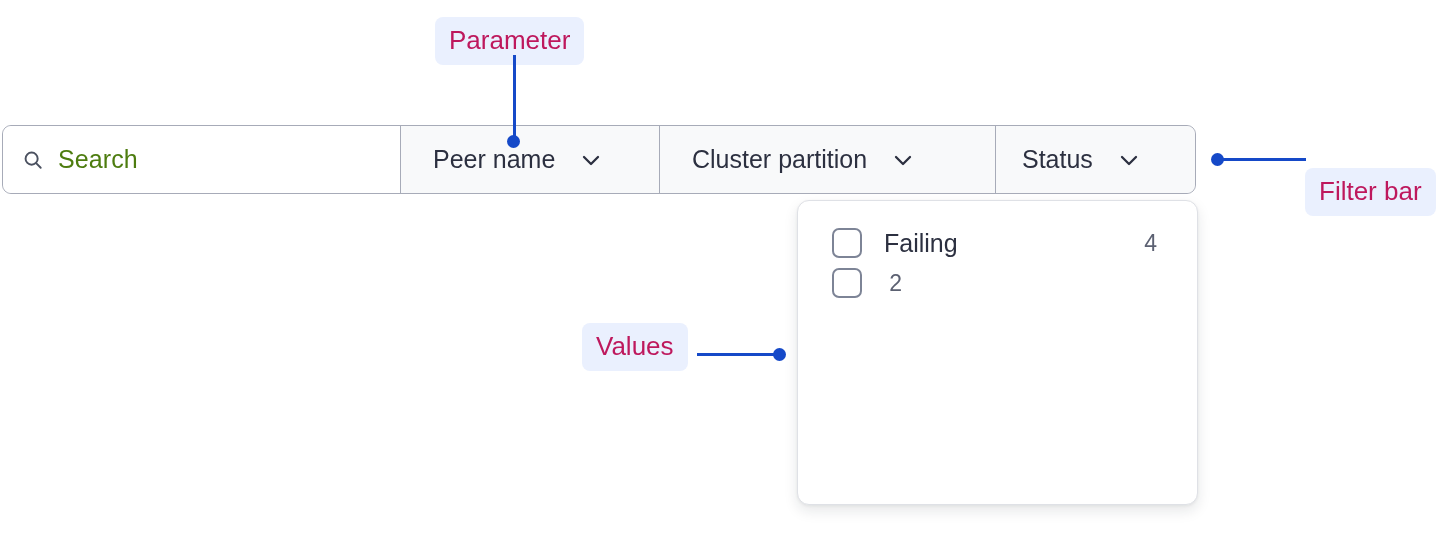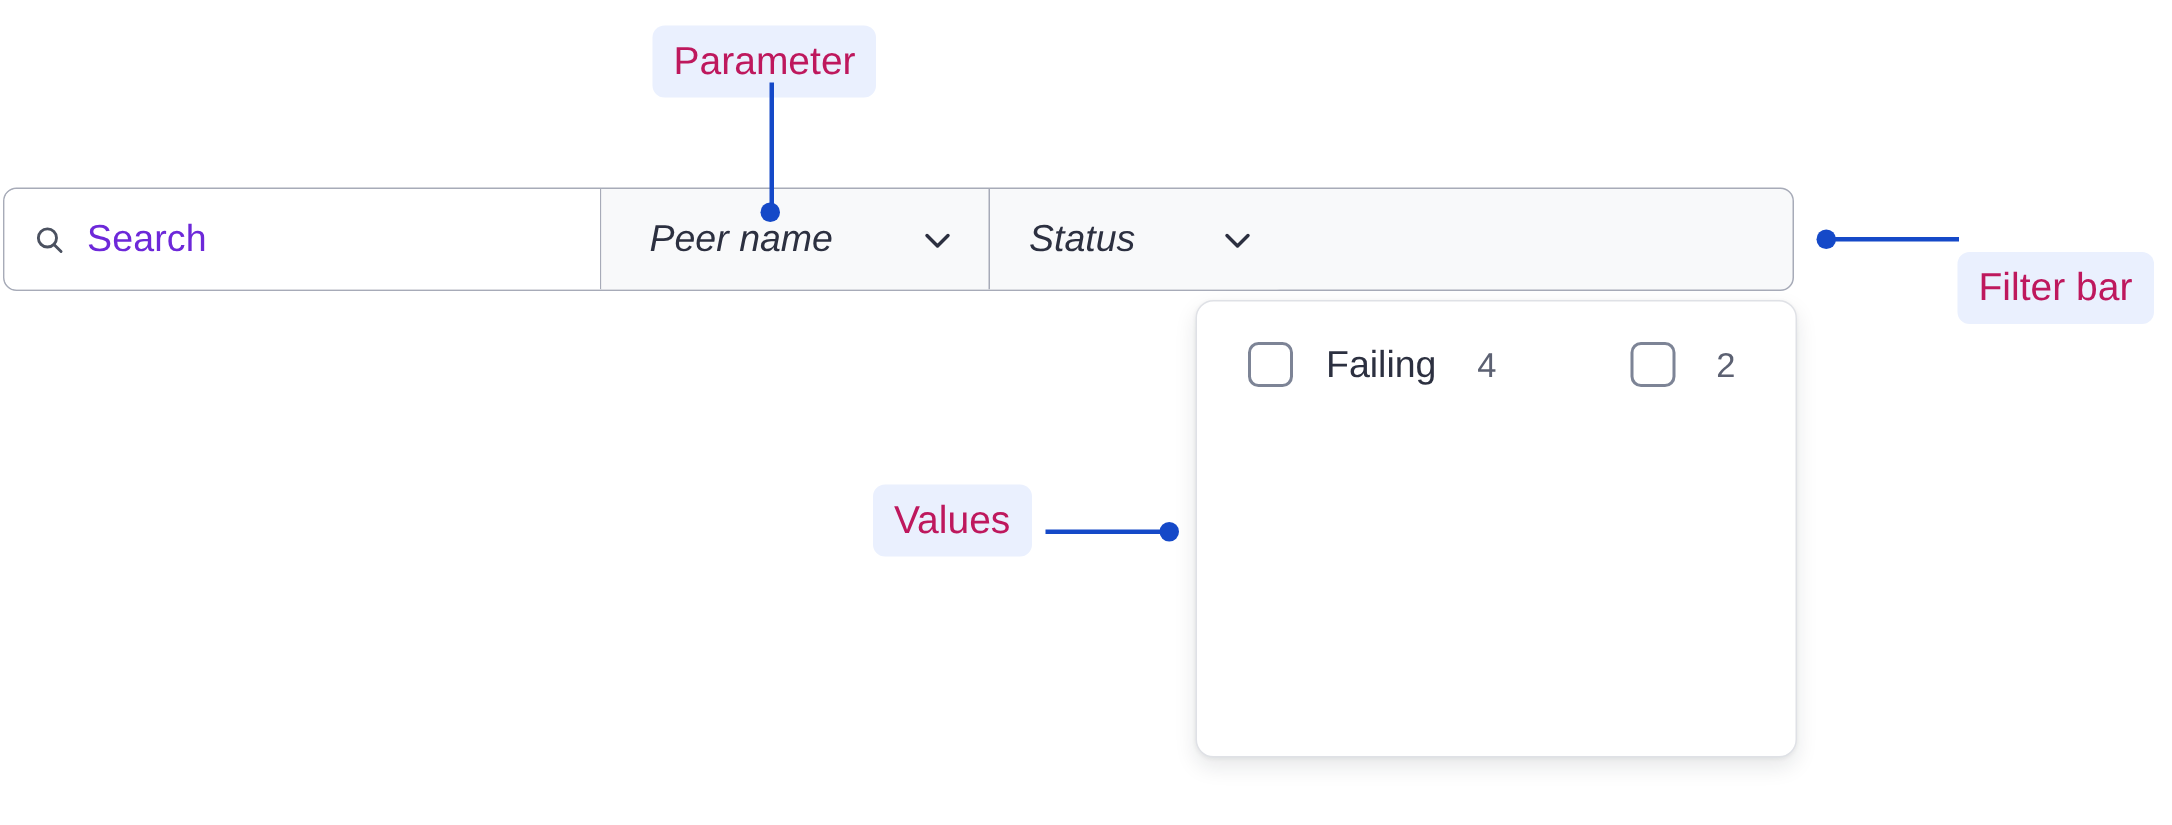--- a/index.html
+++ b/index.html
@@ -44,35 +44,34 @@
   }
   .search-icon {
     width: 22px;
     height: 22px;
     flex: 0 0 auto;
     color: #4b5160;
     display: block;
   }
   .search-placeholder {
     font-size: 25px;
-    color: #6d28d9;
+    color: #4d7c0f;
     letter-spacing: 0.1px;
     line-height: 1;
   }
 
   .filter-seg {
     box-sizing: border-box;
     background: #f8f9fa;
     display: flex;
     align-items: center;
-    justify-content: space-between;
+    justify-content: flex-start;
     padding: 0 22px 0 32px;
     border-right: 1.6px solid #a7abb8;
     gap: 24px;
-    font-style: italic;
   }
   .filter-seg:last-child {
     border-right: none;
     border-radius: 0 8px 8px 0;
   }
   .seg-peer-name { width: 259px; }
   .seg-cluster-partition { width: 336px; }
   .seg-status { width: 199px; padding-left: 26px; }
 
   .seg-label {
@@ -96,22 +95,21 @@
     top: 200px;
     width: 401px;
     height: 305px;
     box-sizing: border-box;
     background: #ffffff;
     border: 1px solid #dfe1e6;
     border-radius: 12px;
     box-shadow: 0 6px 14px rgba(23, 26, 40, 0.10), 0 1px 3px rgba(23,26,40,0.06);
     padding: 22px 0;
     display: flex;
-    flex-direction: row;
-    justify-content: space-between;
+    flex-direction: column;
   }
   .value-row {
     height: 40px;
     display: flex;
     align-items: center;
     padding: 0 40px 0 34px;
     gap: 22px;
   }
   .checkbox {
     width: 30px;
@@ -180,20 +178,26 @@
     <span class="search-placeholder">Search</span>
   </div>
 
   <div class="filter-seg seg-peer-name">
     <span class="seg-label">Peer name</span>
     <svg class="chevron" viewBox="0 0 24 24" fill="none" stroke="currentColor" stroke-width="2.3" stroke-linecap="round" stroke-linejoin="round">
       <polyline points="5,9 12,16 19,9"></polyline>
     </svg>
   </div>
 
+  <div class="filter-seg seg-cluster-partition">
+    <span class="seg-label">Cluster partition</span>
+    <svg class="chevron" viewBox="0 0 24 24" fill="none" stroke="currentColor" stroke-width="2.3" stroke-linecap="round" stroke-linejoin="round">
+      <polyline points="5,9 12,16 19,9"></polyline>
+    </svg>
+  </div>
 
   <div class="filter-seg seg-status">
     <span class="seg-label">Status</span>
     <svg class="chevron" viewBox="0 0 24 24" fill="none" stroke="currentColor" stroke-width="2.3" stroke-linecap="round" stroke-linejoin="round">
       <polyline points="5,9 12,16 19,9"></polyline>
     </svg>
   </div>
 </div>
 
 <div id="values-panel">

